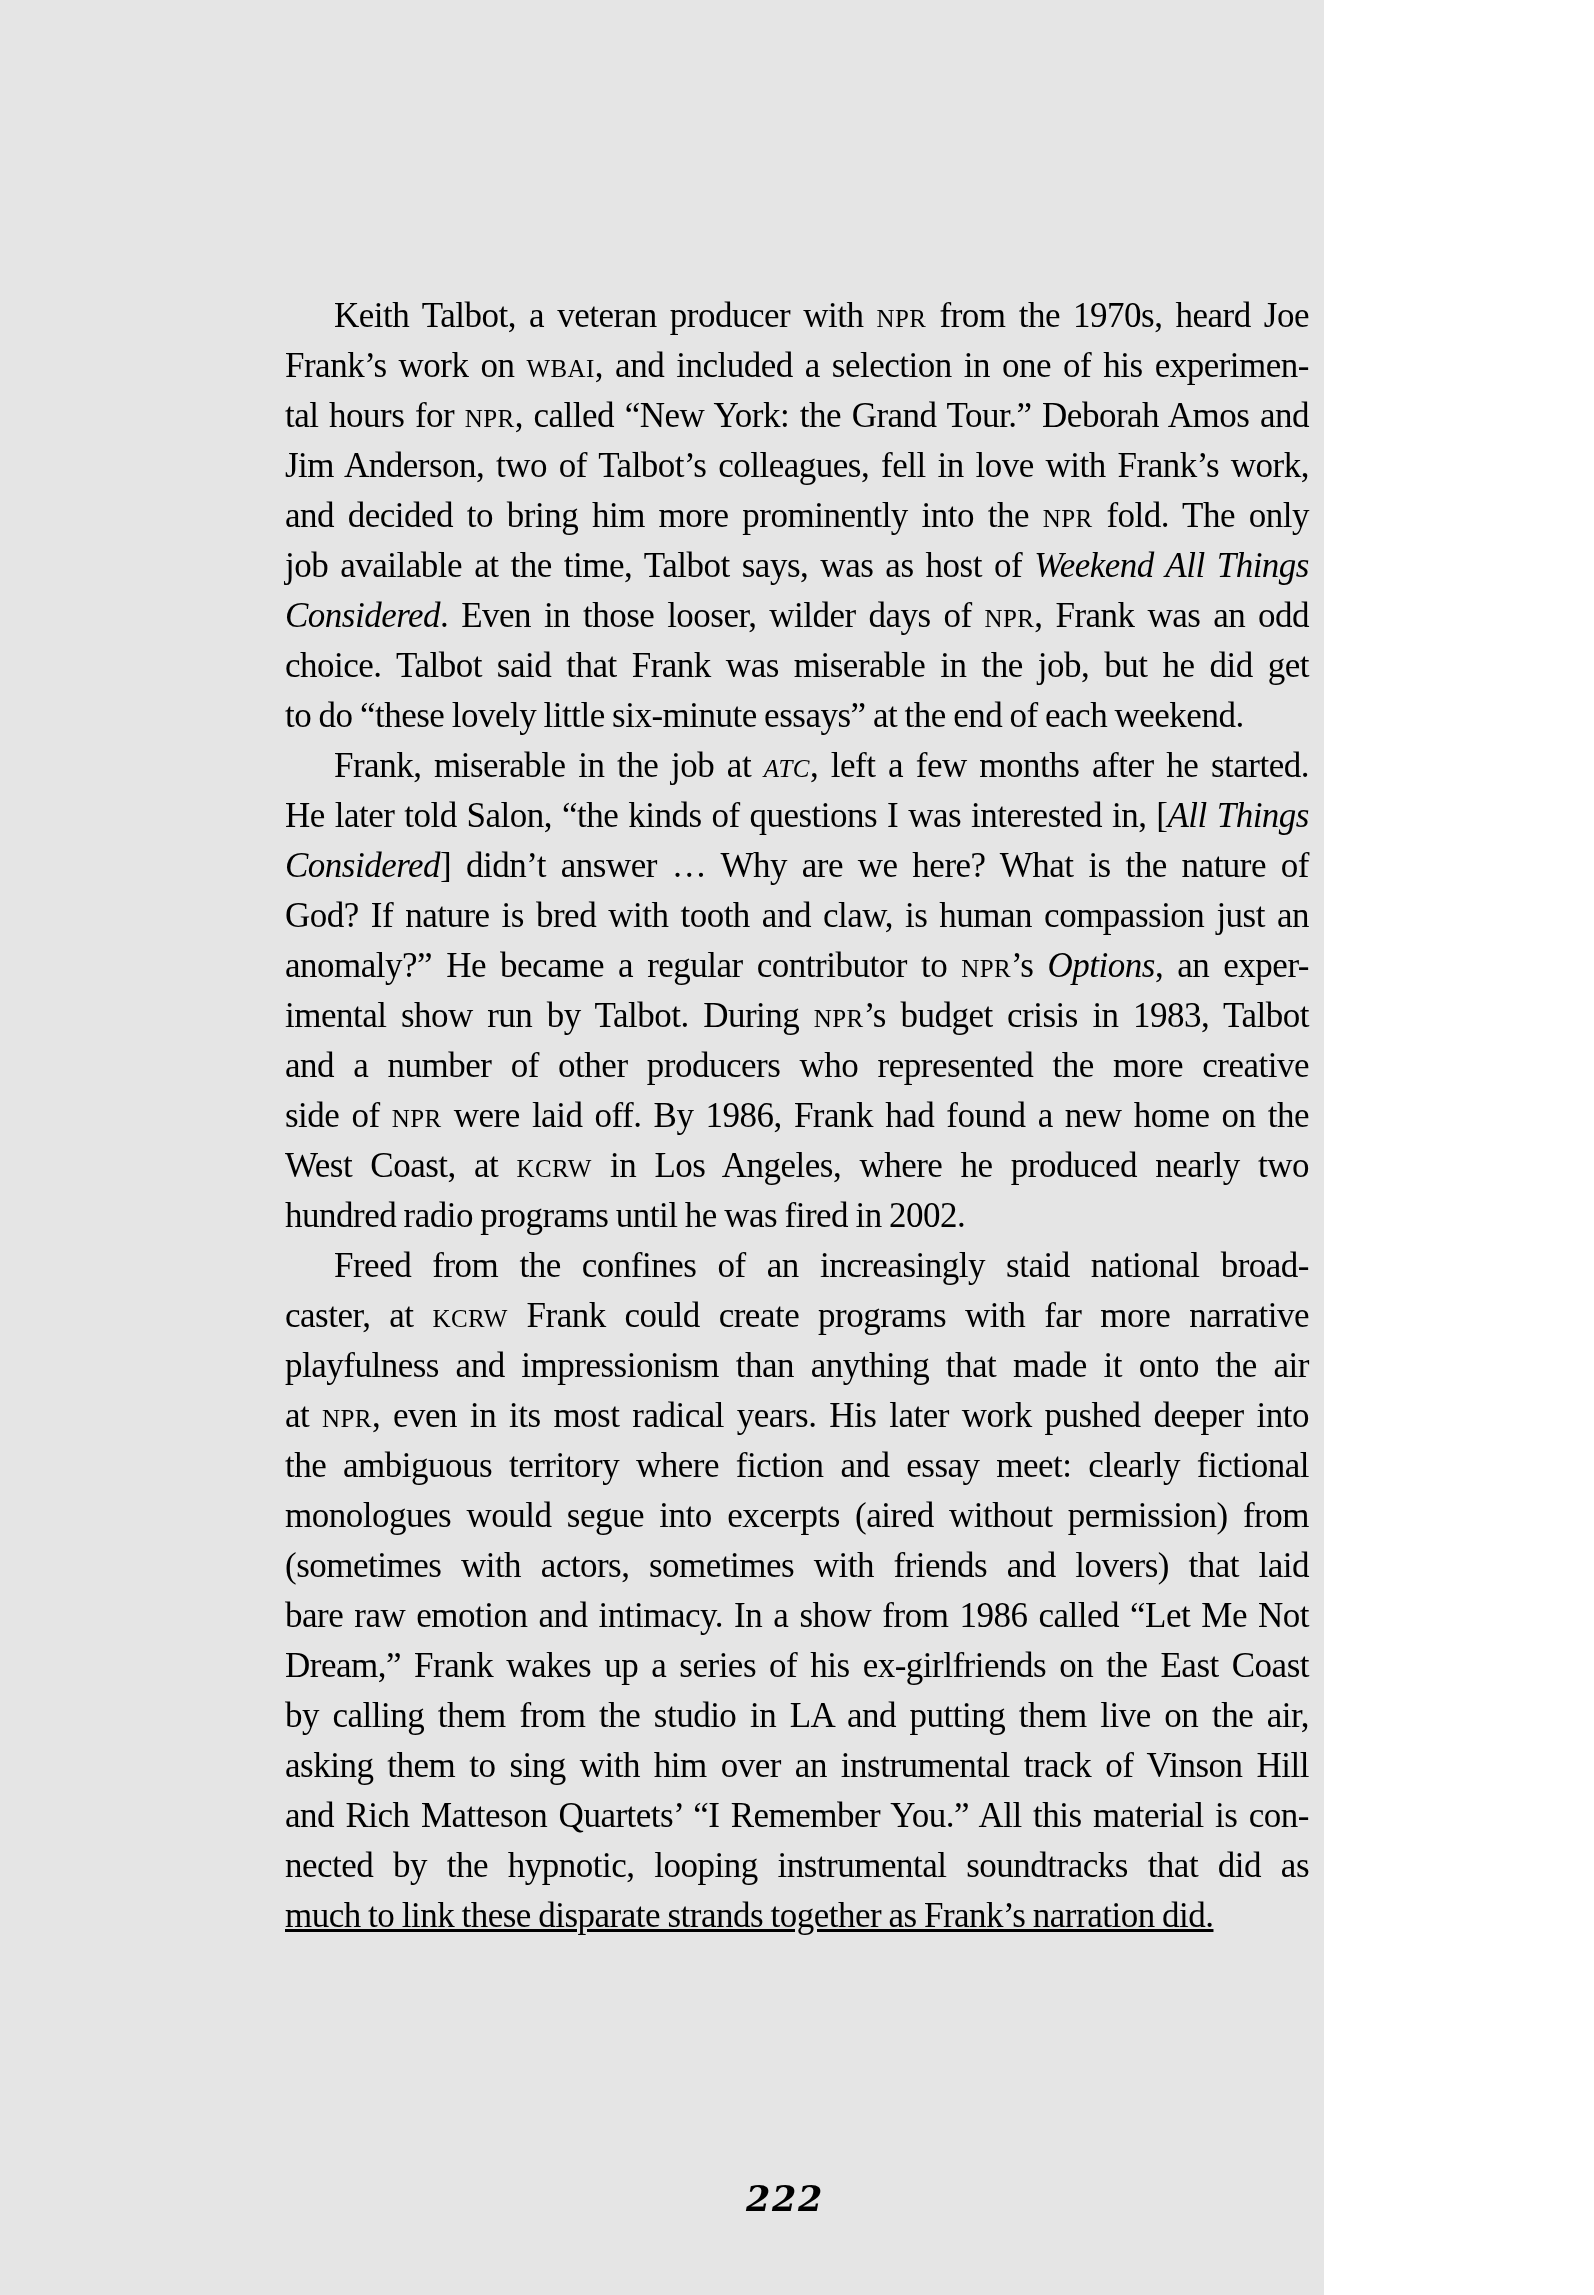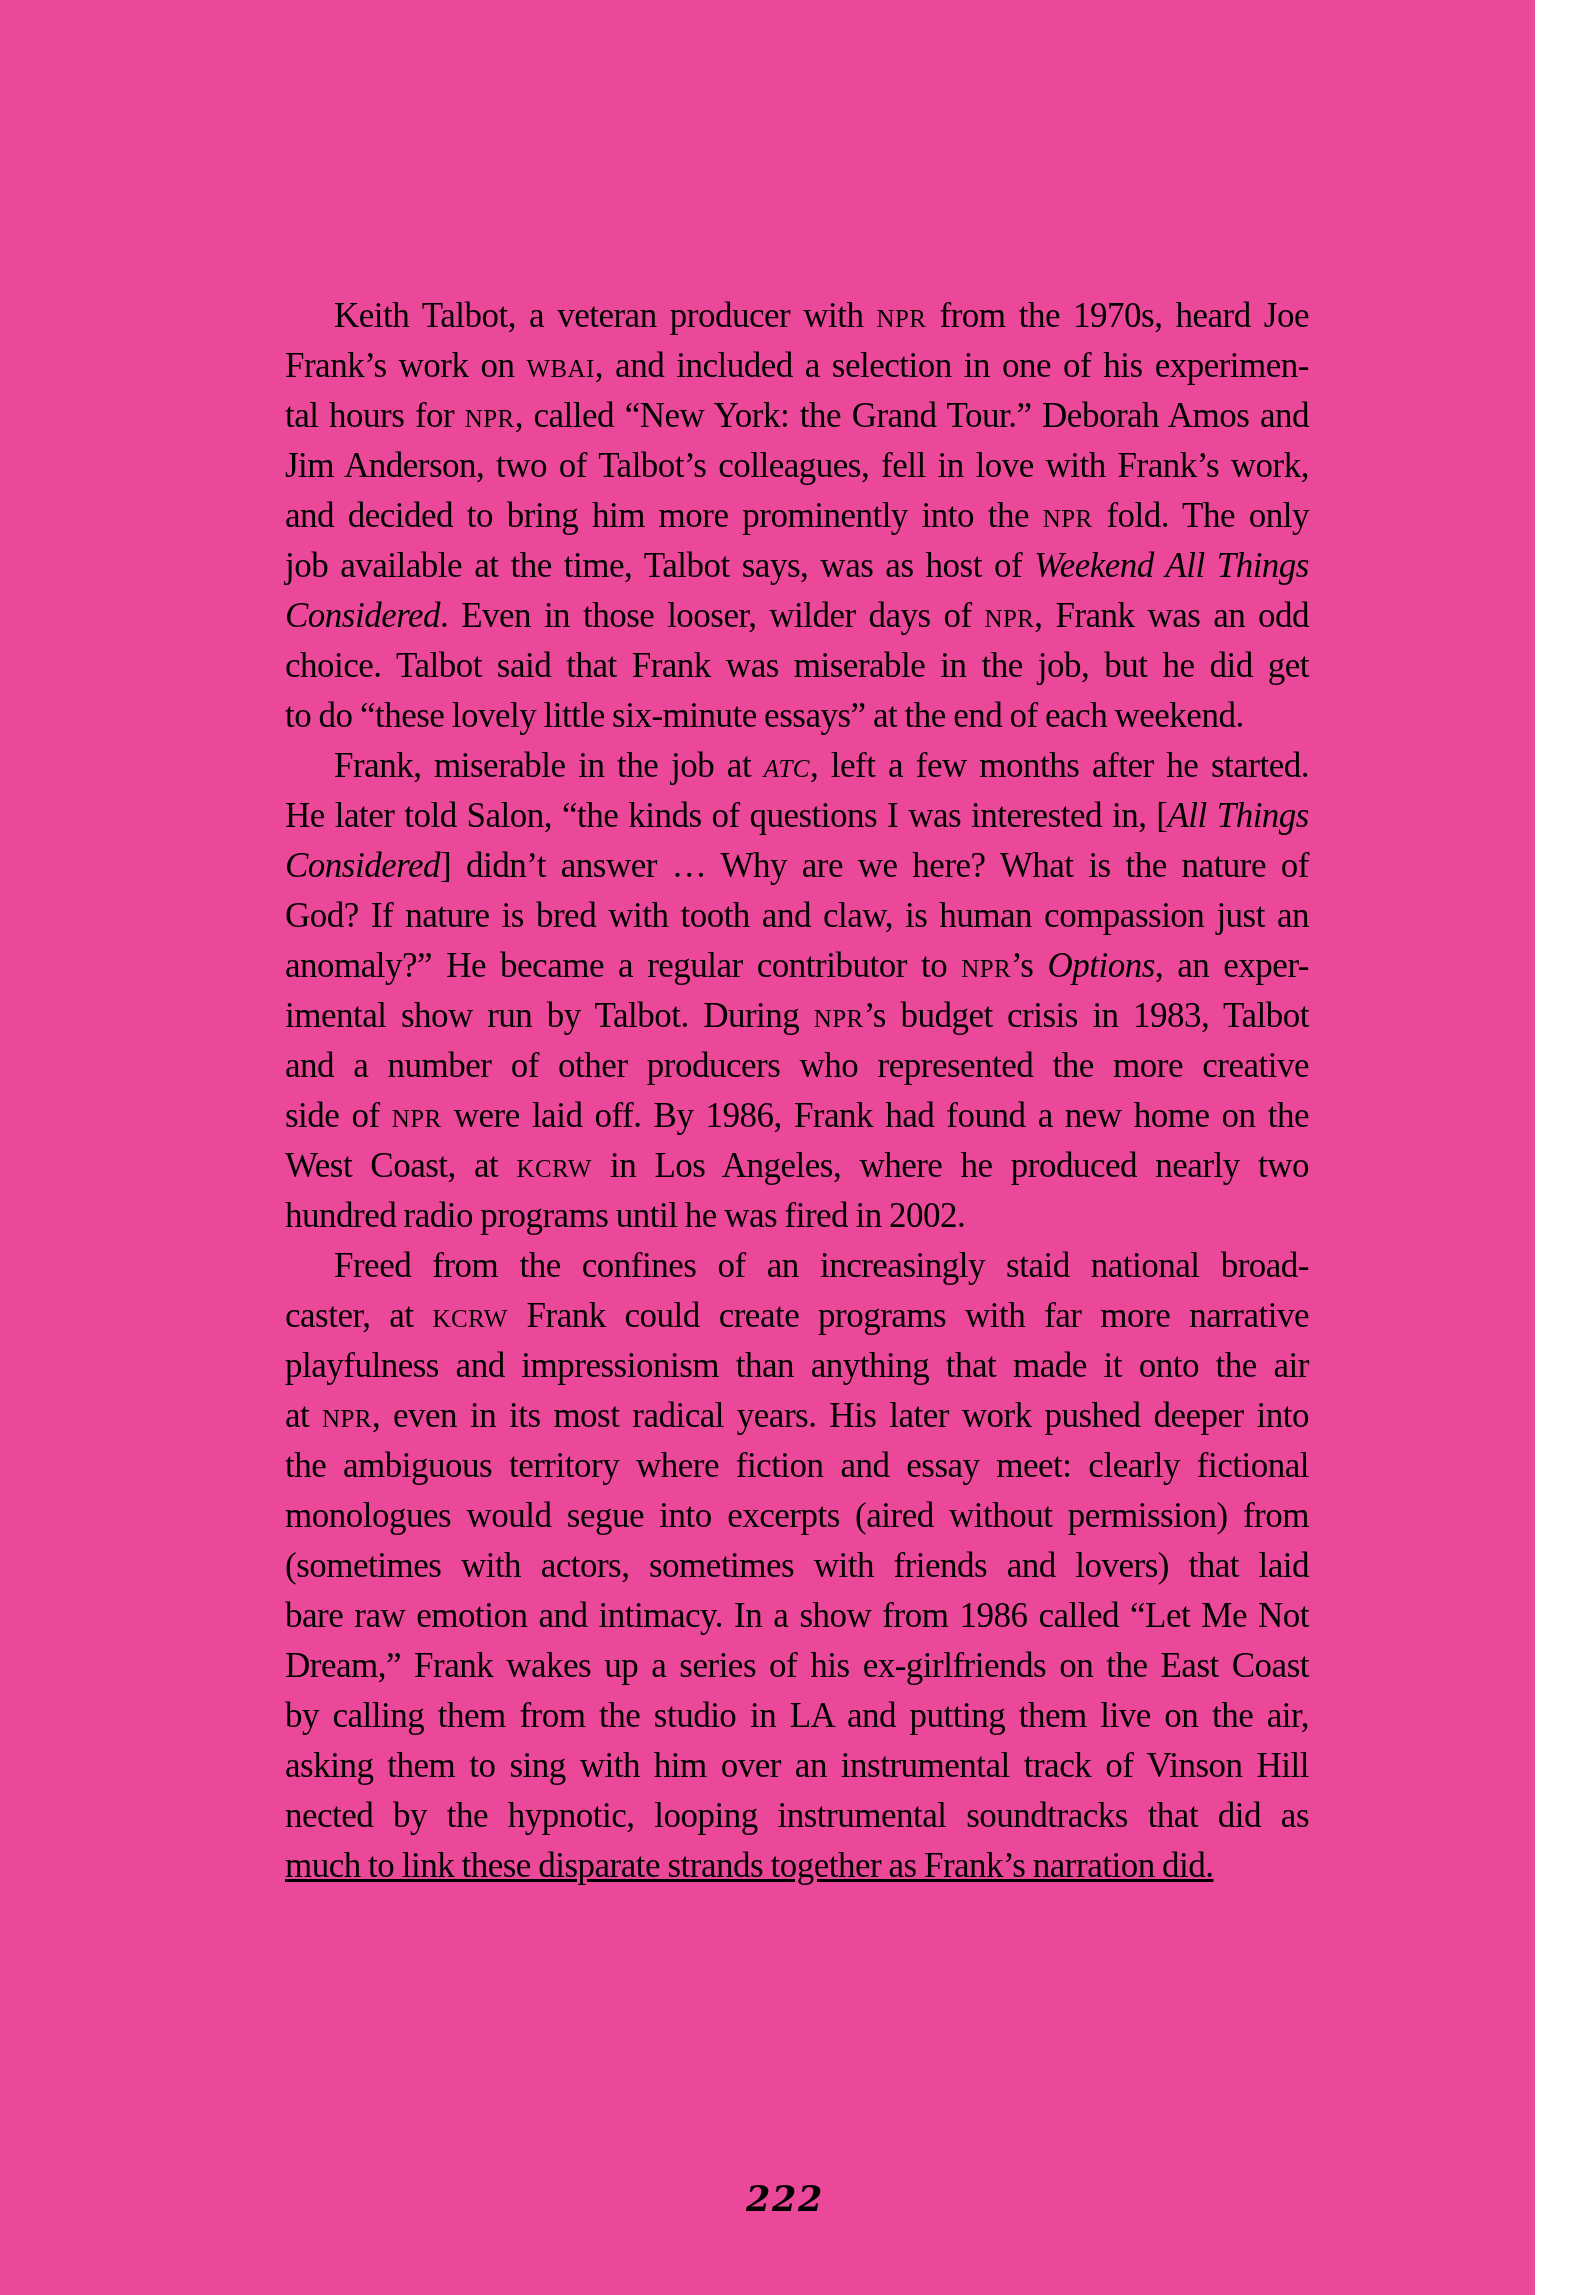--- a/index.html
+++ b/index.html
@@ -11,23 +11,23 @@
       width: 1594px;
       height: 2295px;
       position: relative;
       overflow: hidden;
       color: #000000;
       font-family: "Liberation Serif", "DejaVu Serif", serif;
     }
     .page {
       position: absolute;
       left: 0; top: 0;
-      width: 1535px;
+      width: 1324px;
       height: 2295px;
-      background: #ec4899;
+      background: #e5e5e5;
     }
     .text-block {
       position: absolute;
       left: 285px;
       top: 291px;
       width: 1024px;
     }
     .line {
       display: block;
       height: 50px;
@@ -107,19 +107,20 @@
         <div class="line"><span class="inner" style="width: 1024px; display: inline-block;"><span>caster, at </span><span class="sc">KCRW</span><span> Frank could create programs with far more narrative</span></span></div>
         <div class="line"><span class="inner" style="width: 1024px; display: inline-block;"><span>playfulness and impressionism than anything that made it onto the air</span></span></div>
         <div class="line"><span class="inner" style="width: 1024px; display: inline-block;"><span>at </span><span class="sc">NPR</span><span>, even in its most radical years. His later work pushed deeper into</span></span></div>
         <div class="line"><span class="inner" style="width: 1024px; display: inline-block;"><span>the ambiguous territory where fiction and essay meet: clearly fictional</span></span></div>
         <div class="line"><span class="inner" style="width: 1024px; display: inline-block;"><span>monologues would segue into excerpts (aired without permission) from</span></span></div>
         <div class="line"><span class="inner" style="width: 1024px; display: inline-block;"><span>(sometimes with actors, sometimes with friends and lovers) that laid</span></span></div>
         <div class="line"><span class="inner" style="width: 1024px; display: inline-block;"><span>bare raw emotion and intimacy. In a show from 1986 called “Let Me Not</span></span></div>
         <div class="line"><span class="inner" style="width: 1024px; display: inline-block;"><span>Dream,” Frank wakes up a series of his ex-girlfriends on the East Coast</span></span></div>
         <div class="line"><span class="inner" style="width: 1024px; display: inline-block;"><span>by calling them from the studio in LA and putting them live on the air,</span></span></div>
         <div class="line"><span class="inner" style="width: 1024px; display: inline-block;"><span>asking them to sing with him over an instrumental track of Vinson Hill</span></span></div>
+        <div class="line"><span class="inner" style="width: 1024px; display: inline-block;"><span>and Rich Matteson Quartets’ “I Remember You.” All this material is con-</span></span></div>
         <div class="line"><span class="inner" style="width: 1024px; display: inline-block;"><span>nected by the hypnotic, looping instrumental soundtracks that did as</span></span></div>
         <div class="line last"><span class="inner" style="width: auto; display: inline-block; text-decoration: underline;"><span>much to link these disparate strands together as Frank’s narration did.</span></span></div>
       </div>
     </div>
   <div class="page-number">222</div>
 </div>
 
 
 </body></html>

